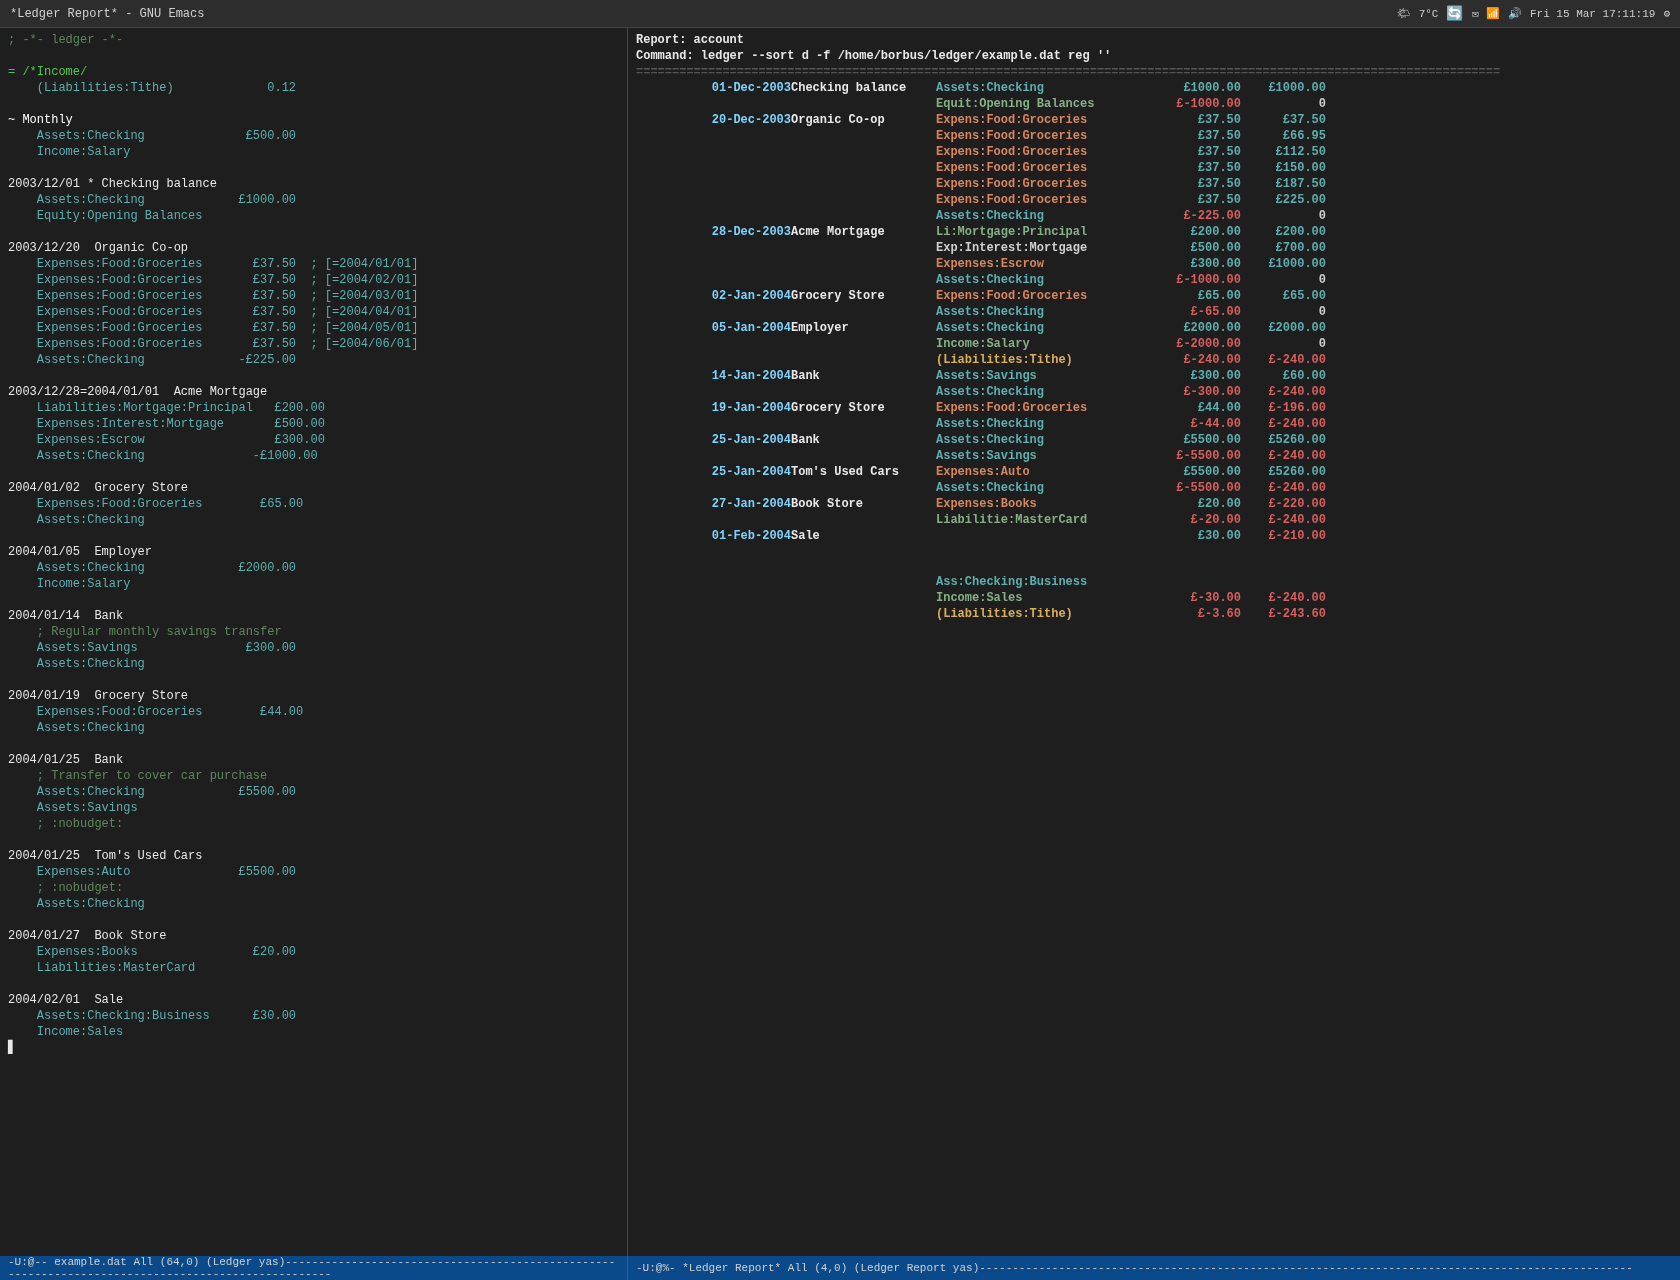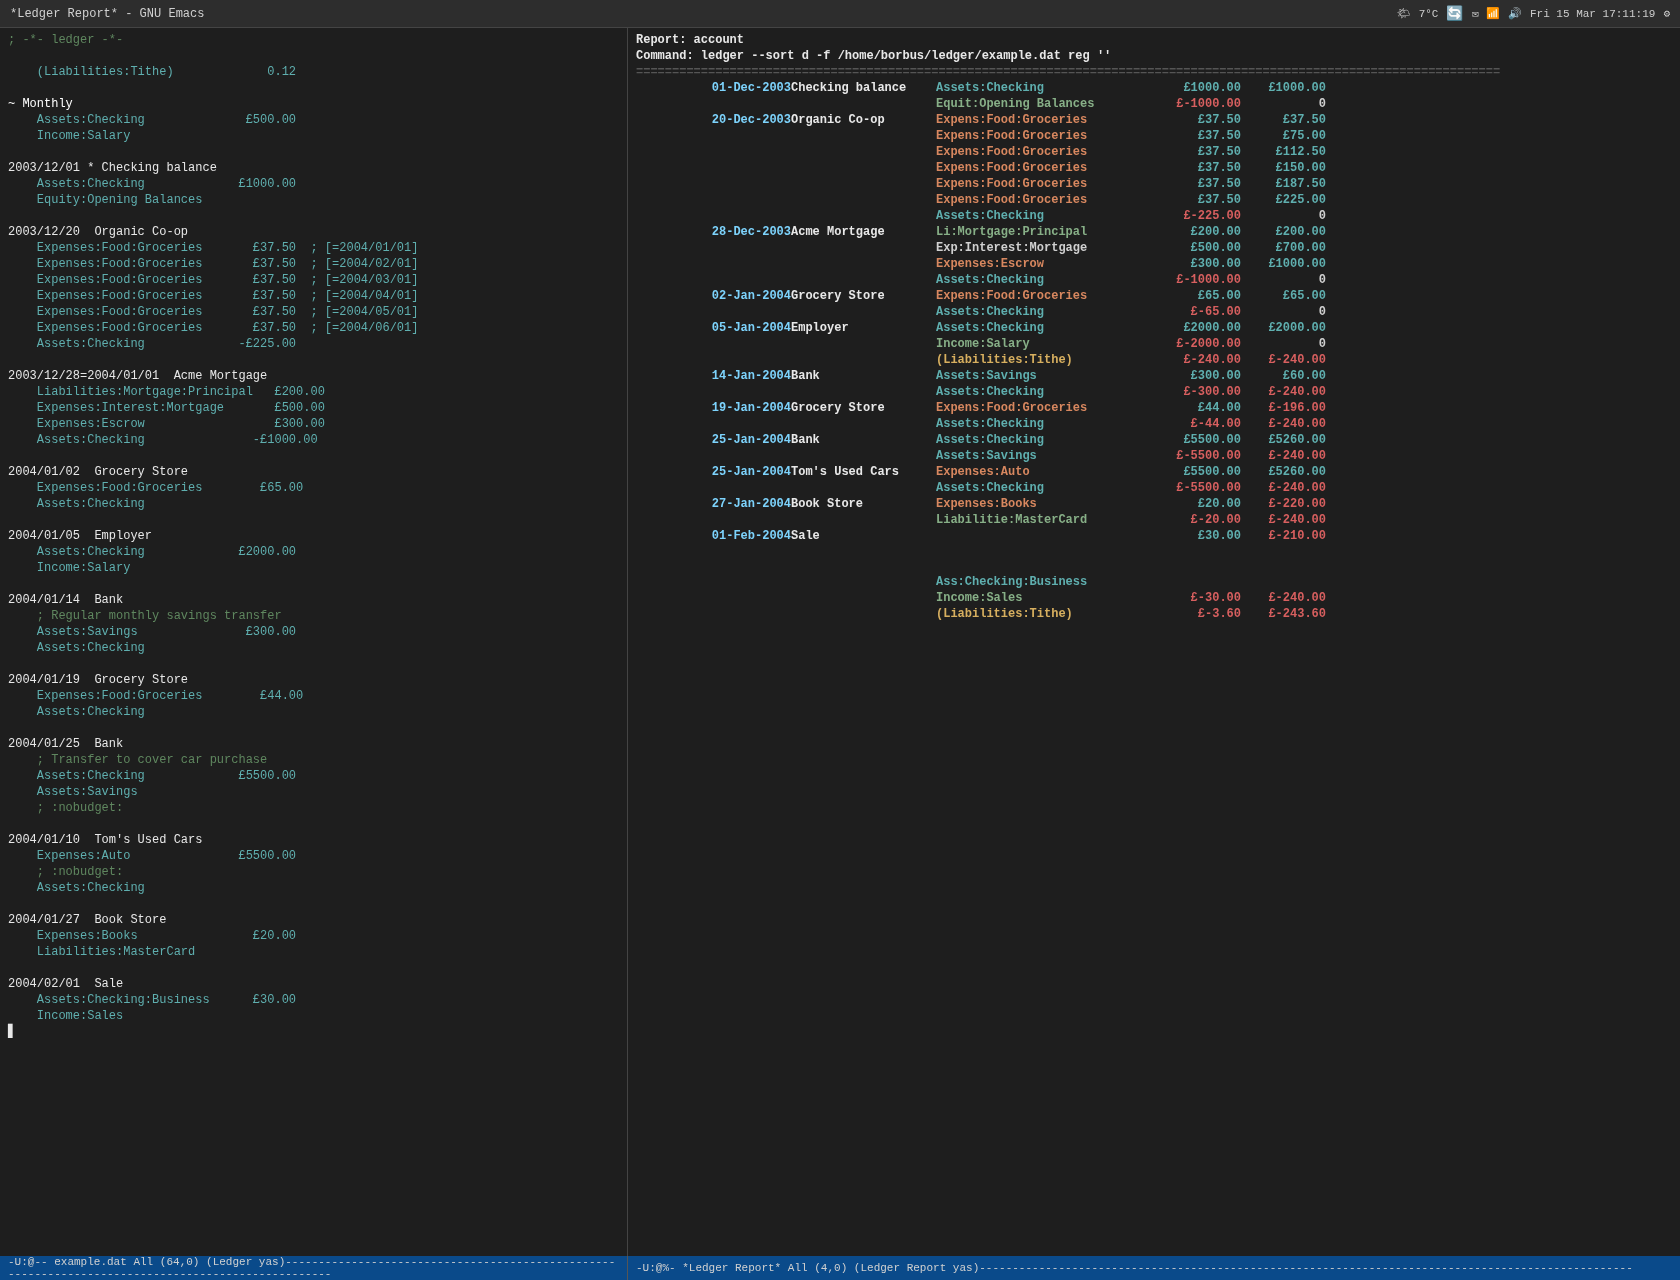--- a/index.html
+++ b/index.html
@@ -120,20 +120,21 @@
     <span>⚙</span>
   </div>
 </div>
 
 <div id="main">
 
   <div id="left-pane">
     <div id="left-pane-content">
         <div class="line color-comment">; -*- ledger -*-</div>
         <div class="line ">&nbsp;</div>
+        <div class="line color-green">= /*Income/</div>
         <div class="line color-teal">    (Liabilities:Tithe)             0.12</div>
         <div class="line ">&nbsp;</div>
         <div class="line color-yellow">~ Monthly</div>
         <div class="line color-teal">    Assets:Checking              £500.00</div>
         <div class="line color-teal">    Income:Salary</div>
         <div class="line ">&nbsp;</div>
         <div class="line color-white">2003/12/01 * Checking balance</div>
         <div class="line color-teal">    Assets:Checking             £1000.00</div>
         <div class="line color-teal">    Equity:Opening Balances</div>
         <div class="line ">&nbsp;</div>
@@ -168,21 +169,21 @@
         <div class="line color-white">2004/01/19  Grocery Store</div>
         <div class="line color-teal">    Expenses:Food:Groceries        £44.00</div>
         <div class="line color-teal">    Assets:Checking</div>
         <div class="line ">&nbsp;</div>
         <div class="line color-white">2004/01/25  Bank</div>
         <div class="line color-comment">    ; Transfer to cover car purchase</div>
         <div class="line color-teal">    Assets:Checking             £5500.00</div>
         <div class="line color-teal">    Assets:Savings</div>
         <div class="line color-comment">    ; :nobudget:</div>
         <div class="line ">&nbsp;</div>
-        <div class="line color-white">2004/01/10  Tom's Used Cars</div>
+        <div class="line color-white">2004/01/25  Tom's Used Cars</div>
         <div class="line color-teal">    Expenses:Auto               £5500.00</div>
         <div class="line color-comment">    ; :nobudget:</div>
         <div class="line color-teal">    Assets:Checking</div>
         <div class="line ">&nbsp;</div>
         <div class="line color-white">2004/01/27  Book Store</div>
         <div class="line color-teal">    Expenses:Books                £20.00</div>
         <div class="line color-teal">    Liabilities:MasterCard</div>
         <div class="line ">&nbsp;</div>
         <div class="line color-white">2004/02/01  Sale</div>
         <div class="line color-teal">    Assets:Checking:Business      £30.00</div>
@@ -192,21 +193,21 @@
   </div>
 
   <div id="right-pane">
     <div class="line color-white">Report: account</div>
     <div class="line color-white">Command: ledger --sort d -f /home/borbus/ledger/example.dat reg ''</div>
     <div class="line color-hr" id="report-sep">========================================================================================================================</div>
     <div id="report-entries">
         <div class="report-line"><span class="col-date color-date">01-Dec-2003</span><span class="col-desc color-white">Checking balance</span><span class="col-account" style="color: rgb(95, 175, 175);">Assets:Checking</span><span class="col-amt1 amount-pos">£1000.00</span><span class="col-amt2 amount-pos">£1000.00</span></div>
         <div class="report-line"><span class="col-date color-date"></span><span class="col-desc color-white"></span><span class="col-account" style="color: rgb(135, 175, 135);">Equit:Opening Balances</span><span class="col-amt1 amount-neg">£-1000.00</span><span class="col-amt2 amount-zero">0</span></div>
         <div class="report-line"><span class="col-date color-date">20-Dec-2003</span><span class="col-desc color-white">Organic Co-op</span><span class="col-account" style="color: rgb(215, 135, 95);">Expens:Food:Groceries</span><span class="col-amt1 amount-pos">£37.50</span><span class="col-amt2 amount-pos">£37.50</span></div>
-        <div class="report-line"><span class="col-date color-date"></span><span class="col-desc color-white"></span><span class="col-account" style="color: rgb(215, 135, 95);">Expens:Food:Groceries</span><span class="col-amt1 amount-pos">£37.50</span><span class="col-amt2 amount-pos">£75.00</span></div>
+        <div class="report-line"><span class="col-date color-date"></span><span class="col-desc color-white"></span><span class="col-account" style="color: rgb(215, 135, 95);">Expens:Food:Groceries</span><span class="col-amt1 amount-pos">£37.50</span><span class="col-amt2 amount-pos">£66.95</span></div>
         <div class="report-line"><span class="col-date color-date"></span><span class="col-desc color-white"></span><span class="col-account" style="color: rgb(215, 135, 95);">Expens:Food:Groceries</span><span class="col-amt1 amount-pos">£37.50</span><span class="col-amt2 amount-pos">£112.50</span></div>
         <div class="report-line"><span class="col-date color-date"></span><span class="col-desc color-white"></span><span class="col-account" style="color: rgb(215, 135, 95);">Expens:Food:Groceries</span><span class="col-amt1 amount-pos">£37.50</span><span class="col-amt2 amount-pos">£150.00</span></div>
         <div class="report-line"><span class="col-date color-date"></span><span class="col-desc color-white"></span><span class="col-account" style="color: rgb(215, 135, 95);">Expens:Food:Groceries</span><span class="col-amt1 amount-pos">£37.50</span><span class="col-amt2 amount-pos">£187.50</span></div>
         <div class="report-line"><span class="col-date color-date"></span><span class="col-desc color-white"></span><span class="col-account" style="color: rgb(215, 135, 95);">Expens:Food:Groceries</span><span class="col-amt1 amount-pos">£37.50</span><span class="col-amt2 amount-pos">£225.00</span></div>
         <div class="report-line"><span class="col-date color-date"></span><span class="col-desc color-white"></span><span class="col-account" style="color: rgb(95, 175, 175);">Assets:Checking</span><span class="col-amt1 amount-neg">£-225.00</span><span class="col-amt2 amount-zero">0</span></div>
         <div class="report-line"><span class="col-date color-date">28-Dec-2003</span><span class="col-desc color-white">Acme Mortgage</span><span class="col-account" style="color: rgb(135, 175, 135);">Li:Mortgage:Principal</span><span class="col-amt1 amount-pos">£200.00</span><span class="col-amt2 amount-pos">£200.00</span></div>
         <div class="report-line"><span class="col-date color-date"></span><span class="col-desc color-white"></span><span class="col-account" style="color: rgb(208, 208, 208);">Exp:Interest:Mortgage</span><span class="col-amt1 amount-pos">£500.00</span><span class="col-amt2 amount-pos">£700.00</span></div>
         <div class="report-line"><span class="col-date color-date"></span><span class="col-desc color-white"></span><span class="col-account" style="color: rgb(215, 135, 95);">Expenses:Escrow</span><span class="col-amt1 amount-pos">£300.00</span><span class="col-amt2 amount-pos">£1000.00</span></div>
         <div class="report-line"><span class="col-date color-date"></span><span class="col-desc color-white"></span><span class="col-account" style="color: rgb(95, 175, 175);">Assets:Checking</span><span class="col-amt1 amount-neg">£-1000.00</span><span class="col-amt2 amount-zero">0</span></div>
         <div class="report-line"><span class="col-date color-date">02-Jan-2004</span><span class="col-desc color-white">Grocery Store</span><span class="col-account" style="color: rgb(215, 135, 95);">Expens:Food:Groceries</span><span class="col-amt1 amount-pos">£65.00</span><span class="col-amt2 amount-pos">£65.00</span></div>

